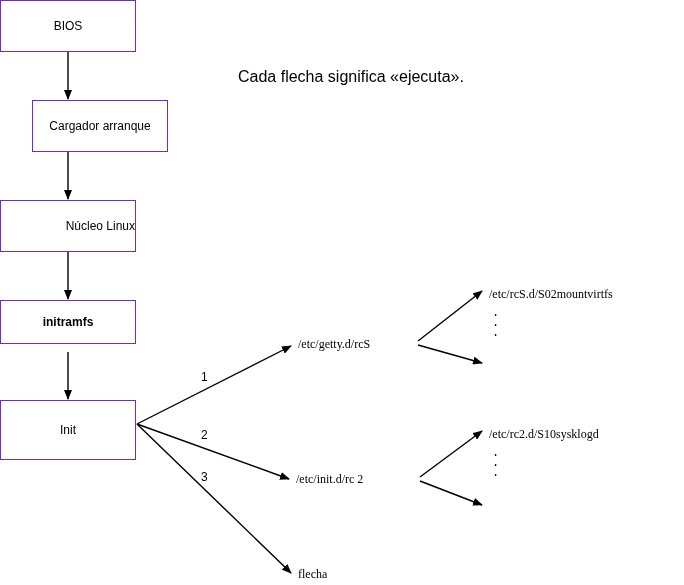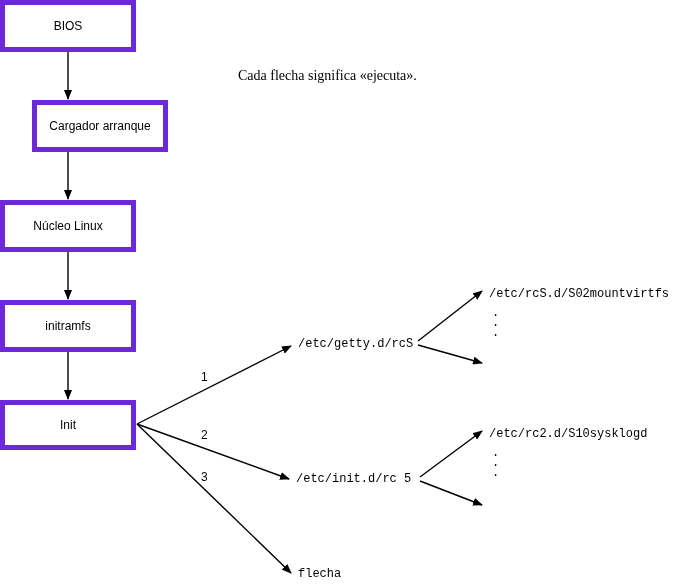--- a/index.html
+++ b/index.html
@@ -11,40 +11,40 @@
     position: relative;
     width: 684px;
     height: 585px;
     background: #ffffff;
     overflow: hidden;
     font-family: "Liberation Sans", sans-serif;
   }
   .box {
     position: absolute;
     box-sizing: border-box;
-    border: 5px solid #6d28d9;
+    border: 1px solid #6d28d9;
     background: #ffffff;
     display: flex;
     align-items: center;
     justify-content: center;
     font-family: "Liberation Sans", sans-serif;
     font-size: 12px;
     color: #000000;
     white-space: nowrap;
   }
   .note {
     position: absolute;
-    font-family: Liberation Serif, serif;
-    font-size: 14px;
+    font-family: Liberation Sans, sans-serif;
+    font-size: 16px;
     color: #000000;
     white-space: nowrap;
   }
   .mono-label {
     position: absolute;
-    font-family: Liberation Mono, monospace;
+    font-family: Liberation Serif, serif;
     font-size: 12px;
     color: #000000;
     white-space: nowrap;
   }
   .num-label {
     position: absolute;
     font-family: "Liberation Sans", sans-serif;
     font-size: 12px;
     color: #000000;
     white-space: nowrap;
@@ -72,40 +72,40 @@
 <div id="canvas">
 
   <div class="box" style="left:0px; top:0px; width:136px; height:52px;">
     <span>BIOS</span>
   </div>
 
   <div class="box" style="left:0px; top:100px; width:136px; height:52px;margin-left:32px;">
     <span>Cargador arranque</span>
   </div>
 
-  <div class="box" style="left:0px; top:200px; width:136px; height:52px;">
+  <div class="box" style="left:0px; top:200px; width:136px; height:52px;justify-content:flex-end;">
     <span>Núcleo Linux</span>
   </div>
 
-  <div class="box" style="left:0px; top:300px; width:136px; height:52px;">
+  <div class="box" style="left:0px; top:300px; width:136px; height:44px;font-weight:bold;">
     <span>initramfs</span>
   </div>
 
-  <div class="box" style="left:0px; top:400px; width:136px; height:50px;">
+  <div class="box" style="left:0px; top:400px; width:136px; height:60px;">
     <span>Init</span>
   </div>
 
   <div class="note" style="left:238px; top:68px;">Cada flecha significa «ejecuta».</div>
 
   <div class="num-label" style="left:201px; top:370px;">1</div>
   <div class="num-label" style="left:201px; top:428px;">2</div>
   <div class="num-label" style="left:201px; top:470px;">3</div>
 
   <div class="mono-label" style="left:298px; top:337px;">/etc/getty.d/rcS</div>
-  <div class="mono-label" style="left:296px; top:472px;">/etc/init.d/rc 5</div>
+  <div class="mono-label" style="left:296px; top:472px;">/etc/init.d/rc 2</div>
   <div class="mono-label" style="left:298px; top:567px;">flecha</div>
 
   <div class="mono-label" style="left:489px; top:287px;">/etc/rcS.d/S02mountvirtfs</div>
   <div class="dots" style="left:492px; top:308px;">.
 .
 .</div>
 
   <div class="mono-label" style="left:489px; top:427px;">/etc/rc2.d/S10sysklogd</div>
   <div class="dots" style="left:492px; top:448px;">.
 .

